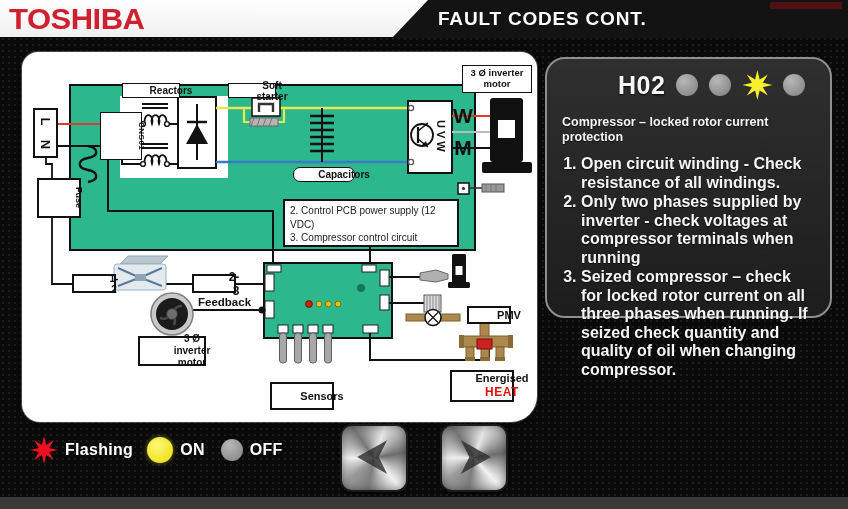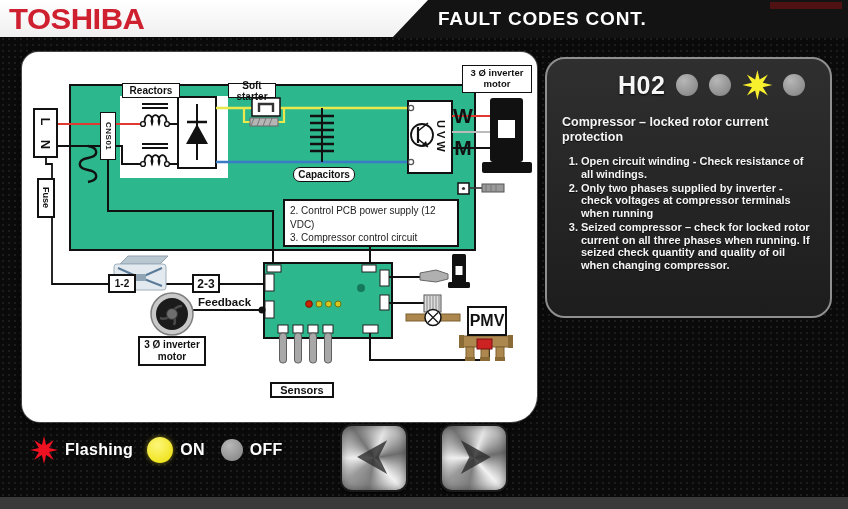--- a/index.html
+++ b/index.html
@@ -18,58 +18,58 @@
   .brand{position:absolute;left:9px;top:1px;font-size:31px;font-weight:bold;color:#cf2030;letter-spacing:-.5px;transform:scaleY(.95);}
   .tagline-wrap{position:absolute;left:178px;top:9px;display:flex;align-items:center;gap:6px;}
   .tagline{font-size:15px;font-weight:bold;color:#151515;}
   .chevrons{font-size:22px;font-weight:bold;color:#2b2b2b;letter-spacing:-2px;line-height:18px;}
   .footer-bar{position:absolute;left:0;top:497px;width:848px;height:12px;background:#3a3a3a;}
   
   .diagram-panel{position:absolute;left:22px;top:52px;width:515px;height:370px;background:#fff;
     border-radius:16px 16px 26px 18px;box-shadow:0 0 0 1px #444,0 2px 6px rgba(0,0,0,.6);}
   .diagram-panel svg{position:absolute;left:0;top:0;}
   .lbl{position:absolute;background:#fff;border:2px solid #111;color:#111;font-weight:bold;
-    display:flex;align-items:center;justify-content:center;text-align:center;box-sizing:border-box;}
+    display:flex;align-items:center;justify-content:center;text-align:center;box-sizing:border-box;padding-left:40px;}
   .lbl.thin{border-width:1.5px;}
   .vtext{writing-mode:vertical-rl;}
   .ln-box{position:absolute;left:11px;top:56px;width:25px;height:50px;background:#fff;border:2px solid #111;
     box-sizing:border-box;display:flex;flex-direction:column;align-items:center;justify-content:space-around;}
   .ln-box span{display:block;font-weight:bold;font-size:13px;transform:rotate(90deg);color:#111;}
   .fuse-box{left:15px;top:126px;width:18px;height:40px;font-size:9px;}
   .cns-box{left:78px;top:60px;width:16px;height:48px;font-size:8px;border-width:1.5px;letter-spacing:.5px;}
   .reactors-lbl{left:100px;top:31px;width:58px;height:15px;font-size:10px;border-width:1.5px;}
   .softstarter-lbl{left:206px;top:31px;width:48px;height:15px;font-size:10px;border-width:1.5px;}
   .capacitors-lbl{left:271px;top:115px;width:62px;height:15px;font-size:10px;border-width:1.5px;border-radius:7px;}
   .uvw{position:absolute;left:410px;top:53px;height:64px;width:15px;writing-mode:vertical-rl;
     font-size:11px;font-weight:bold;color:#111;letter-spacing:3px;text-align:center;}
   .winding{position:absolute;width:28px;height:26px;font-size:21px;font-weight:900;color:#111;
     text-align:center;line-height:26px;}
   .motor-top-lbl{left:440px;top:13px;width:70px;height:28px;font-size:9.5px;border-width:1.5px;line-height:1.15;padding:1px;}
   .notes-box{left:261px;top:147px;width:176px;height:48px;font-size:10px;font-weight:400;color:#1c1c1c;
     align-items:flex-start;justify-content:flex-start;text-align:left;padding:3px 5px;line-height:1.35;flex-direction:column;display:flex;}
-  .t12{left:50px;top:222px;width:28px;height:19px;font-size:10px;margin-left:36px;}
+  .t12{left:50px;top:222px;width:28px;height:19px;font-size:10px;}
   .t23{left:170px;top:222px;width:28px;height:19px;font-size:12px;text-align:right;}
   .feedback-lbl{position:absolute;left:176px;top:244px;font-size:11.5px;font-weight:bold;color:#111;}
   .fan-lbl{left:116px;top:284px;width:68px;height:30px;font-size:10px;line-height:1.2;}
-  .sensors-lbl{left:248px;top:330px;width:64px;height:16px;font-size:11px;}
-  .pmv-lbl{left:445px;top:254px;width:40px;height:30px;font-size:16px;}
+  .sensors-lbl{left:248px;top:330px;width:64px;height:28px;font-size:11px;}
+  .pmv-lbl{left:445px;top:254px;width:40px;height:18px;font-size:11px;}
   .energised-lbl{left:428px;top:318px;width:64px;height:32px;font-size:11px;flex-direction:column;line-height:1.2;}
   .energised-lbl .heat{color:#e01010;font-size:12px;font-weight:900;letter-spacing:.5px;}
   
   .fault-panel{position:absolute;left:545px;top:57px;width:287px;height:261px;box-sizing:border-box;
     background:linear-gradient(180deg,#2f2f2f,#1d1d1d);border:2px solid #8f8f8f;border-radius:20px;
     padding:8px 15px 8px 15px;color:#f5f5f5;}
   .h02-row{display:flex;align-items:center;gap:11px;padding-left:56px;height:36px;}
   .h02-code{font-size:25px;font-weight:bold;letter-spacing:.5px;text-shadow:0 1px 2px #000;}
   .dot{display:inline-block;}
   .dot.off{width:22px;height:22px;border-radius:50%;background:radial-gradient(circle at 35% 30%,#b7b7b7,#8c8c8c 75%);}
   .dot.flashing{width:30px;height:30px;background:#f8ef2d;filter:drop-shadow(0 0 4px rgba(255,255,40,.9));
     clip-path:polygon(50% 0%,57.5% 32%,85% 15%,68% 42.5%,100% 50%,68% 57.5%,85% 85%,57.5% 68%,50% 100%,42.5% 68%,15% 85%,32% 57.5%,0% 50%,32% 42.5%,15% 15%,42.5% 32%);}
   .fault-title{margin-top:12px;font-size:12.5px;font-weight:bold;line-height:1.16;text-shadow:0 1px 1px rgba(0,0,0,.7);}
-  .fault-list{margin:11px 0 0 0;padding-left:19px;font-size:11px;font-weight:bold;line-height:1.16;text-shadow:0 1px 1px rgba(0,0,0,.7);}
+  .fault-list{margin:11px 0 0 0;padding-left:19px;font-size:16px;font-weight:bold;line-height:1.16;text-shadow:0 1px 1px rgba(0,0,0,.7);}
   .fault-list li{margin-bottom:1px;}
   
   .legend{position:absolute;left:30px;top:434px;height:32px;display:flex;align-items:center;}
   .legend .txt{color:#fff;font-weight:bold;font-size:16px;letter-spacing:.3px;margin-left:7px;}
   .legend-on{width:26px;height:26px;border-radius:50%;margin-left:14px;
     background:radial-gradient(circle at 40% 32%,#fdf77a,#f0e423 72%);box-shadow:0 0 5px rgba(240,230,40,.5);}
   .legend-off{width:22px;height:22px;border-radius:50%;margin-left:16px;
     background:radial-gradient(circle at 38% 30%,#b8b8b8,#8e8e8e 75%);}
   
   .nav-btn{position:absolute;top:424px;width:68px;height:68px;border-radius:12px;border:2px solid #1a1a1a;
@@ -274,20 +274,24 @@
     <div class="lbl notes-box">
       <div>2. Control PCB power supply (12 VDC)</div>
       <div>3. Compressor control circuit</div>
     </div>
     <div class="lbl t12">1-2</div>
     <div class="lbl t23">2-3</div>
     <div class="feedback-lbl">Feedback</div>
     <div class="lbl fan-lbl">3 Ø inverter motor</div>
     <div class="lbl sensors-lbl">Sensors</div>
     <div class="lbl pmv-lbl">PMV</div>
+    <div class="lbl energised-lbl">
+      <span>Energised</span>
+      <span class="heat">HEAT</span>
+    </div>
   </div>
 
   <div class="fault-panel">
     <div class="h02-row">
       <span class="h02-code">H02</span>
       <span class="dot off"></span>
       <span class="dot off"></span>
       <span class="dot flashing"></span>
       <span class="dot off"></span>
     </div>

